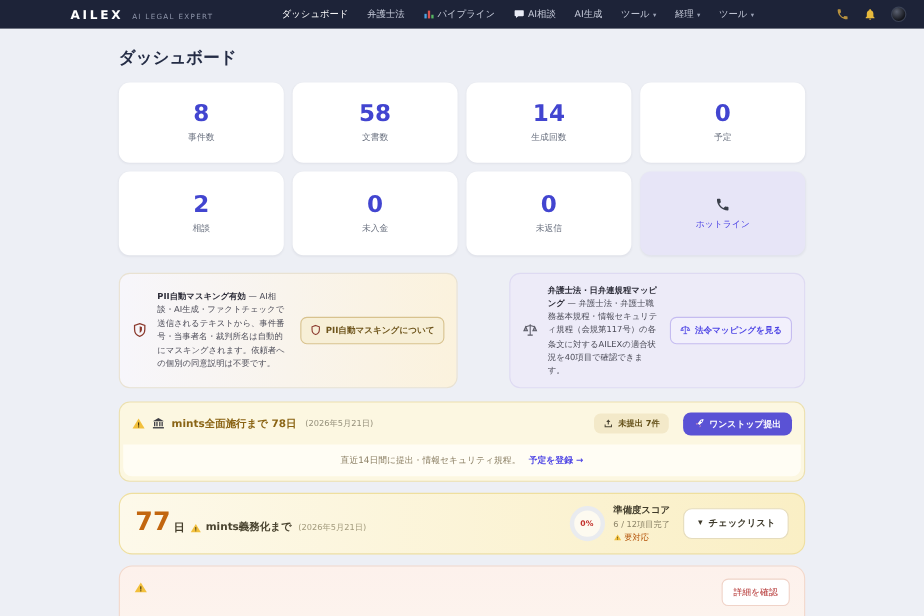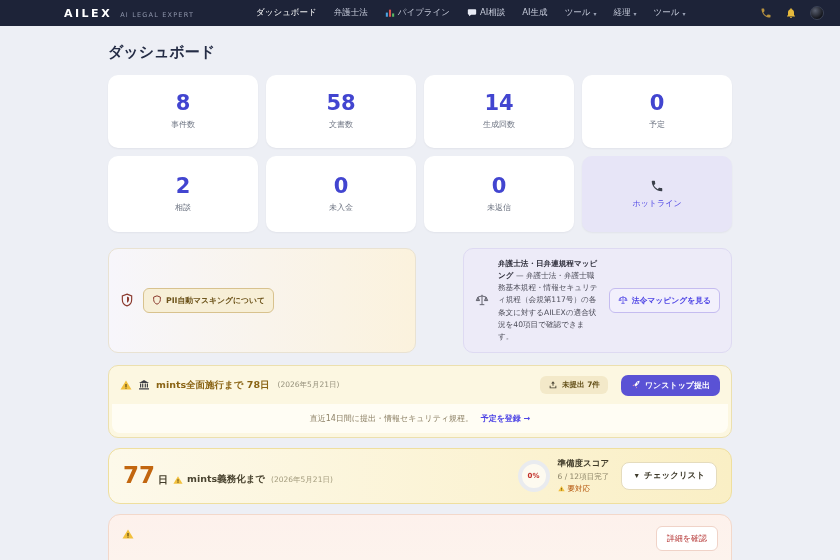--- a/index.html
+++ b/index.html
@@ -183,20 +183,24 @@
       <div class="stat-label">ホットライン</div>
     </div>
   </div>
 
   <div class="info-grid">
     <div class="info-card pii">
       <svg class="icon-14" viewBox="0 0 24 24">
           <path fill="none" stroke="#8b3a2e" stroke-width="2" d="M12 2l8 3v6c0 5.2-3.4 9.7-8 11-4.6-1.3-8-5.8-8-11V5l8-3z"></path>
           <path fill="#8b3a2e" d="M12 6l3.5 1.5V11c0 2.5-1.5 4.7-3.5 5.5V6z"></path>
         </svg>
+      <div class="info-text">
+        <b>PII自動マスキング有効</b>
+        <span>— AI相談・AI生成・ファクトチェックで送信されるテキストから、事件番号・当事者名・裁判所名は自動的にマスキングされます。依頼者への個別の同意説明は不要です。</span>
+      </div>
       <div class="info-btn pii-btn">
         <svg class="icon-10" viewBox="0 0 24 24">
             <path fill="none" stroke="#8b3a2e" stroke-width="2.4" d="M12 2l8 3v6c0 5.2-3.4 9.7-8 11-4.6-1.3-8-5.8-8-11V5l8-3z"></path>
           </svg>
         <span>PII自動マスキングについて</span>
       </div>
     </div>
     <div class="info-card law">
       <svg class="icon-14" viewBox="0 0 24 24" stroke="#5a5a66" fill="none" stroke-width="1.6">
           <path d="M12 3v17M8 20h8M12 5L5 7m7-2l7 2"></path>

